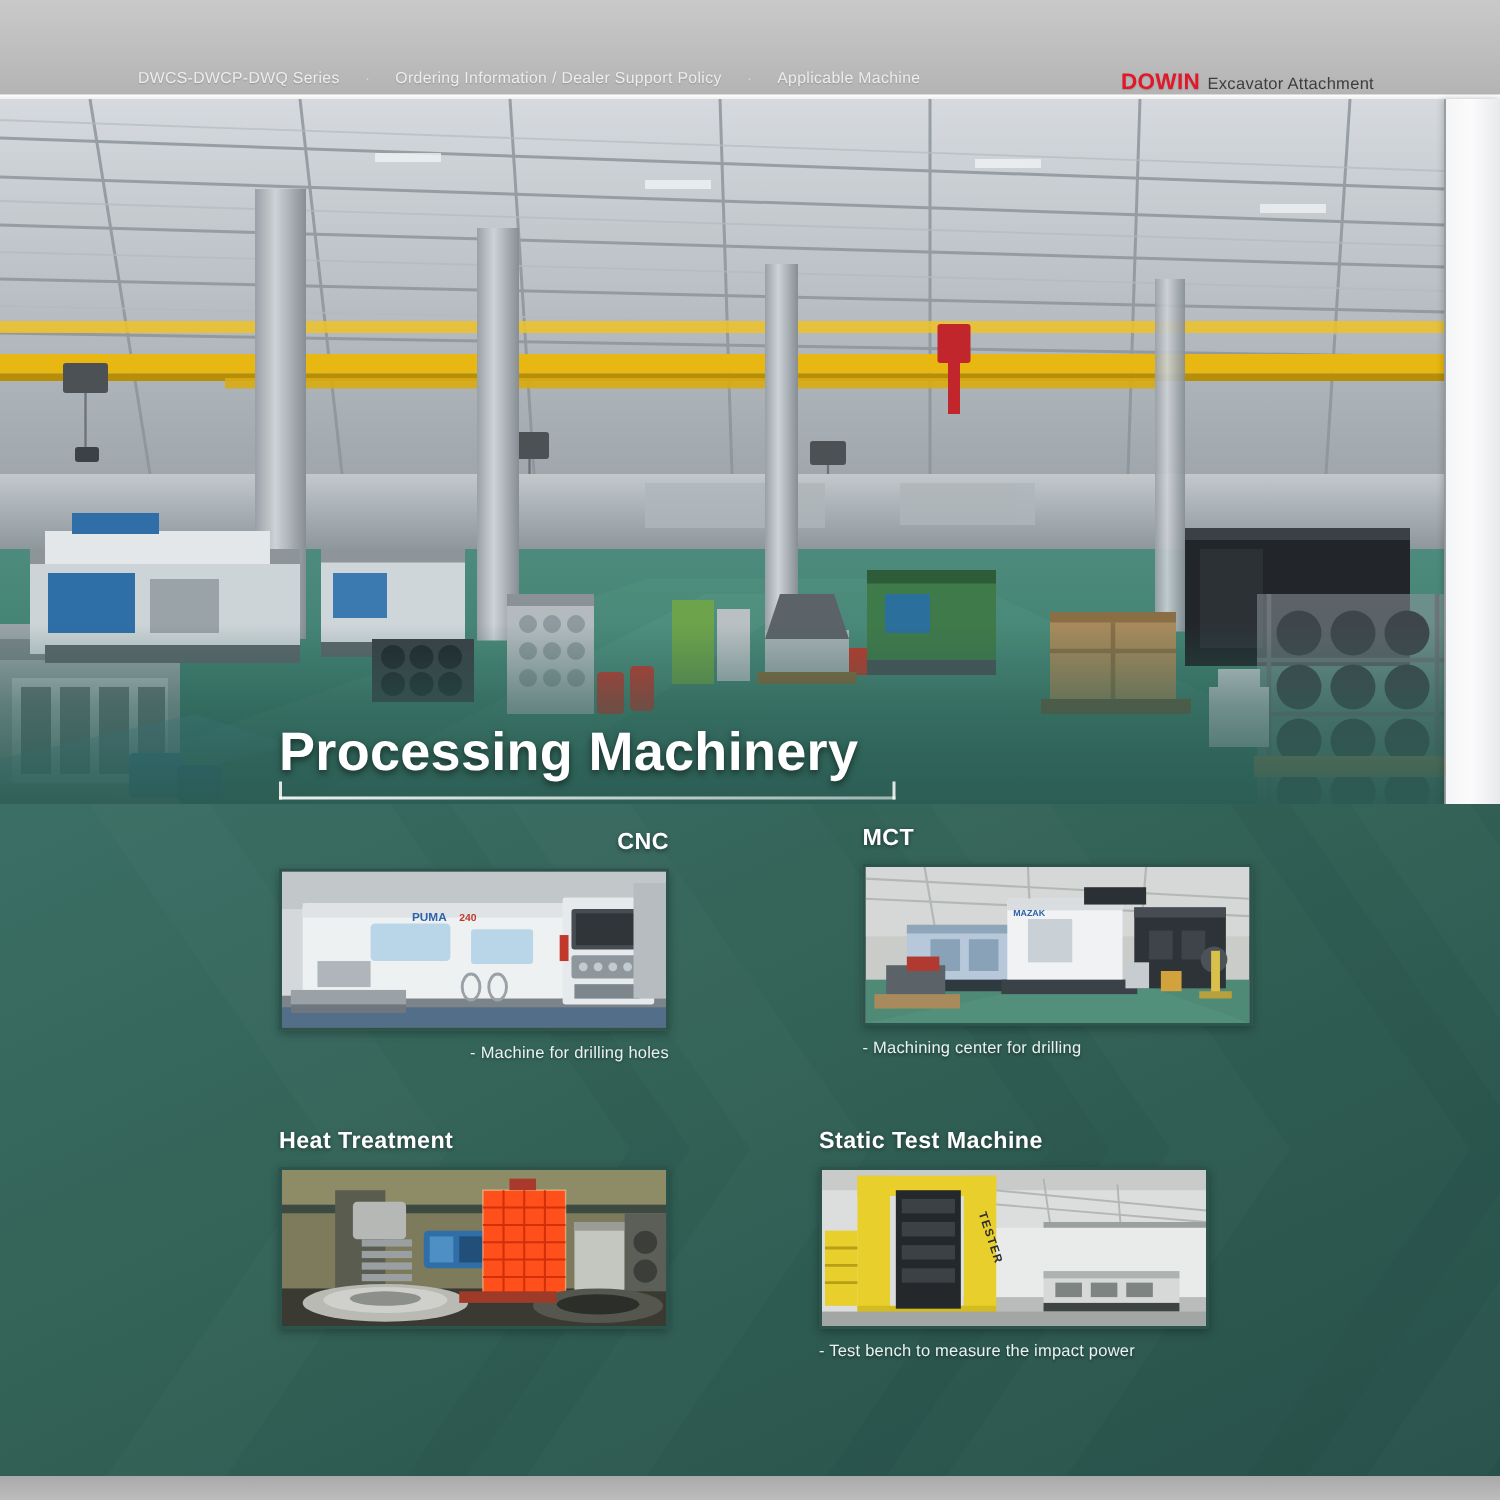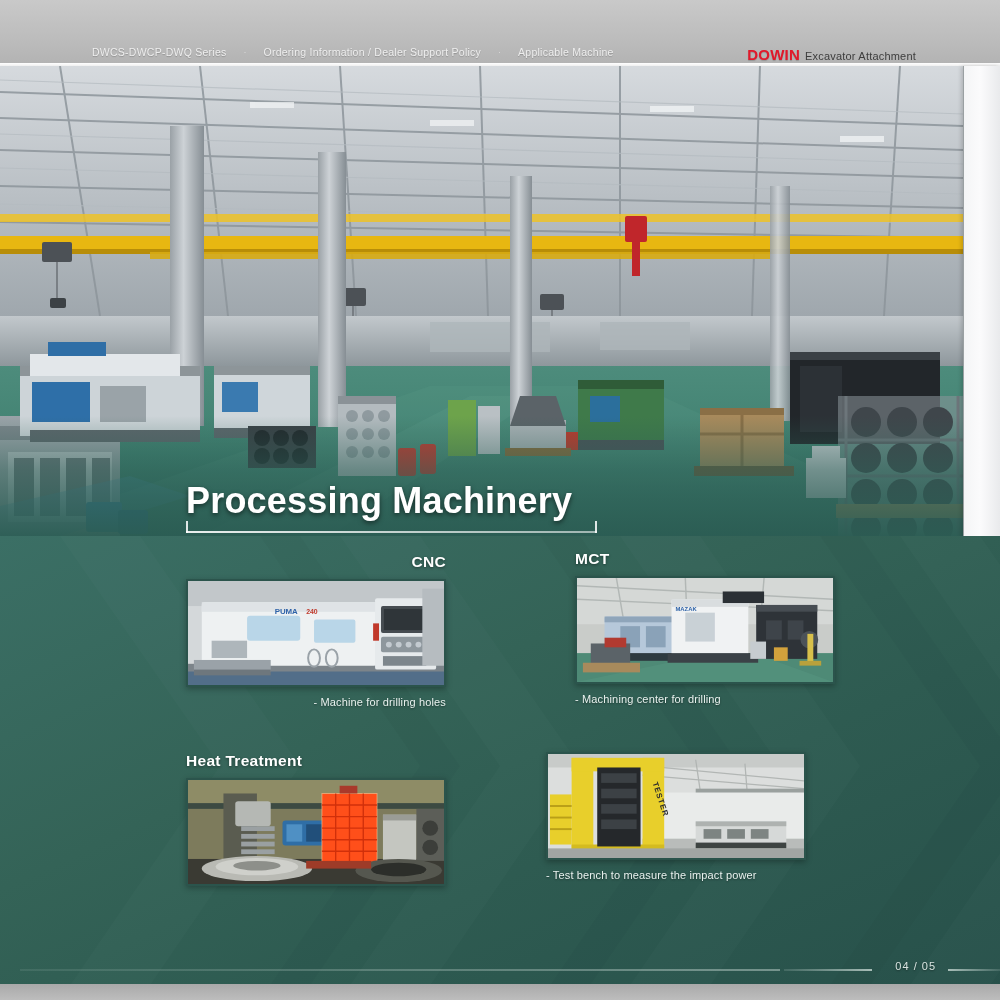--- a/index.html
+++ b/index.html
@@ -581,20 +581,21 @@
 
           <ellipse cx="214" cy="94" rx="44" ry="12" fill="#55574f"></ellipse>
           <ellipse cx="214" cy="93" rx="28" ry="7" fill="#2c2e2a"></ellipse>
 
           <rect x="120" y="84" width="66" height="8" fill="#9e3b28"></rect>
         </svg>
       </div>
     </div>
 
     <div class="card" style="left:546px; top:216px;">
+      <div class="card-label">Static Test Machine</div>
       <div class="card-photo">
         <svg viewBox="0 0 260 108" preserveAspectRatio="none" aria-hidden="true">
           <rect width="260" height="108" fill="#dcdedd"></rect>
           <rect x="0" y="0" width="260" height="14" fill="#c8cbc9"></rect>
 
           <g stroke="#aeb2b0" stroke-width="1.3" fill="none" opacity=".9">
             <path d="M96 12 L260 28"></path>
               <path d="M96 22 L260 36"></path>
             <path d="M150 6 L158 62"></path>
               <path d="M200 10 L204 62"></path>
@@ -635,23 +636,17 @@
             <rect x="206" y="78" width="18" height="10"></rect>
           </g>
           <rect x="150" y="92" width="92" height="6" fill="#3e4442"></rect>
 
           <rect x="0" y="98" width="260" height="10" fill="#a2a6a4"></rect>
         </svg>
       </div>
       <div class="card-caption">- Test bench to measure the impact power</div>
     </div>
 
-    <div class="footer">
-      <span class="footer-longrule"></span>
-      <span class="footer-rule-l"></span>
-      <span class="footer-num">04 / 05</span>
-      <span class="footer-rule-r"></span>
-    </div>
 
     <div class="bottom-strip"></div>
   </div>
 
 </div>
 
 </body></html>

